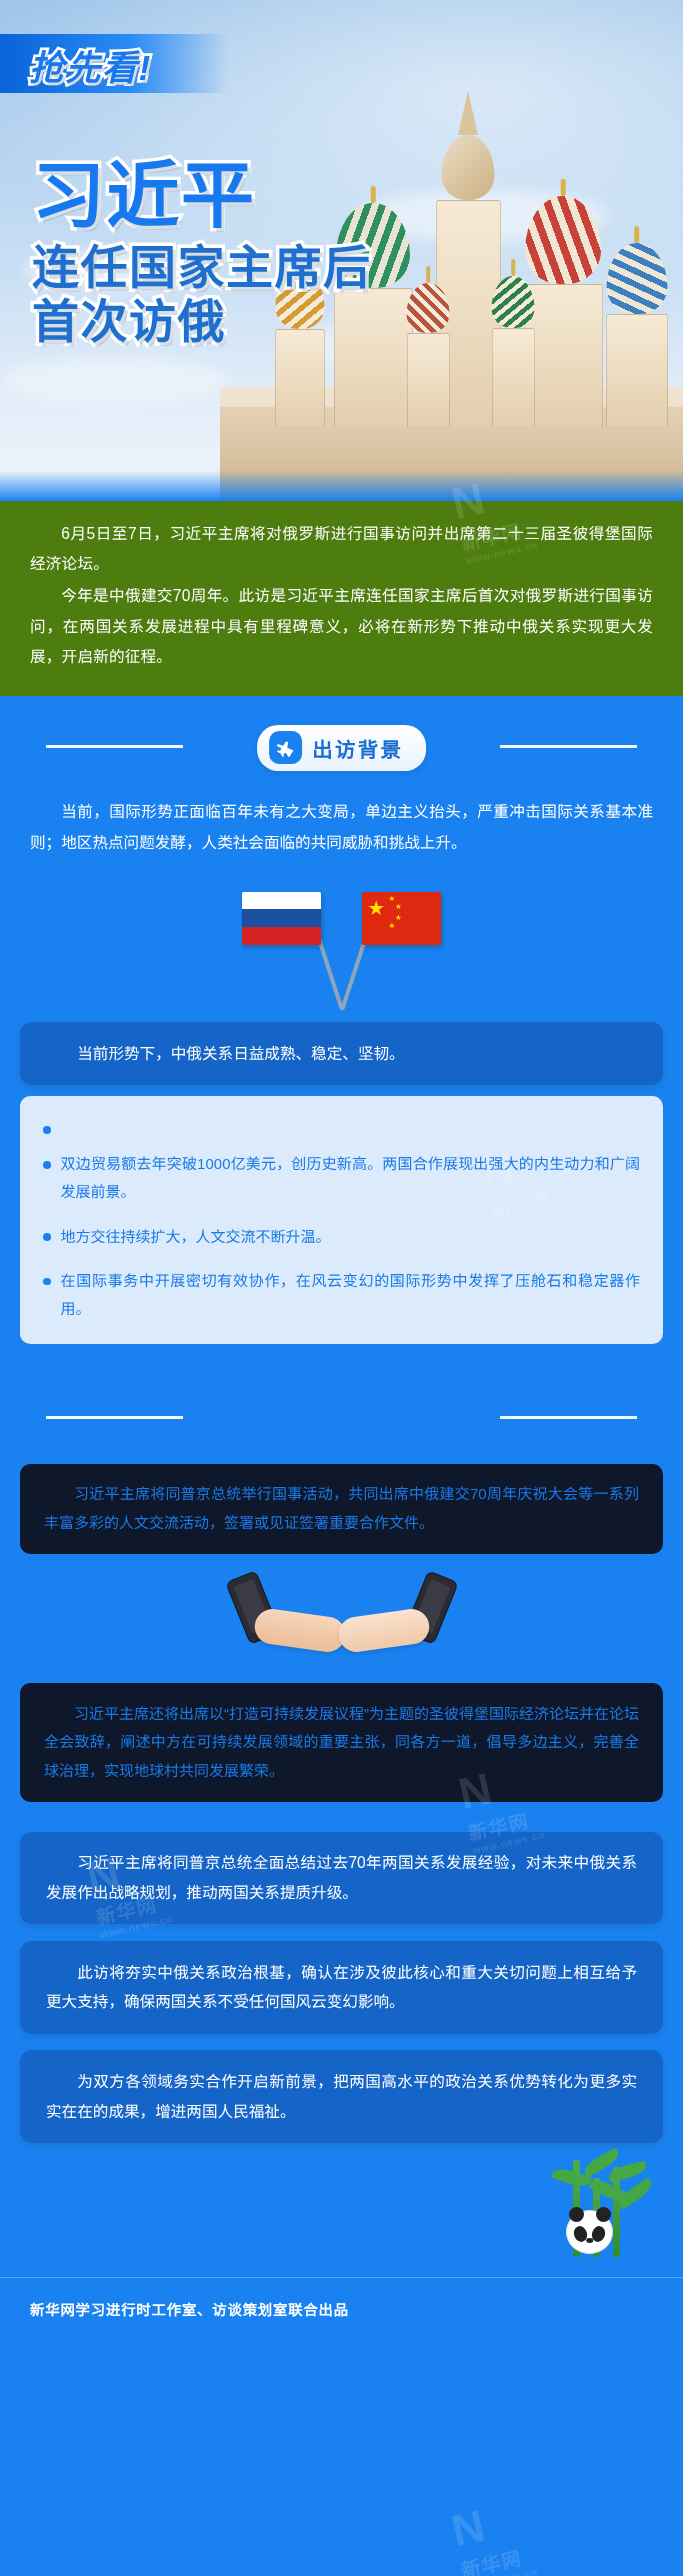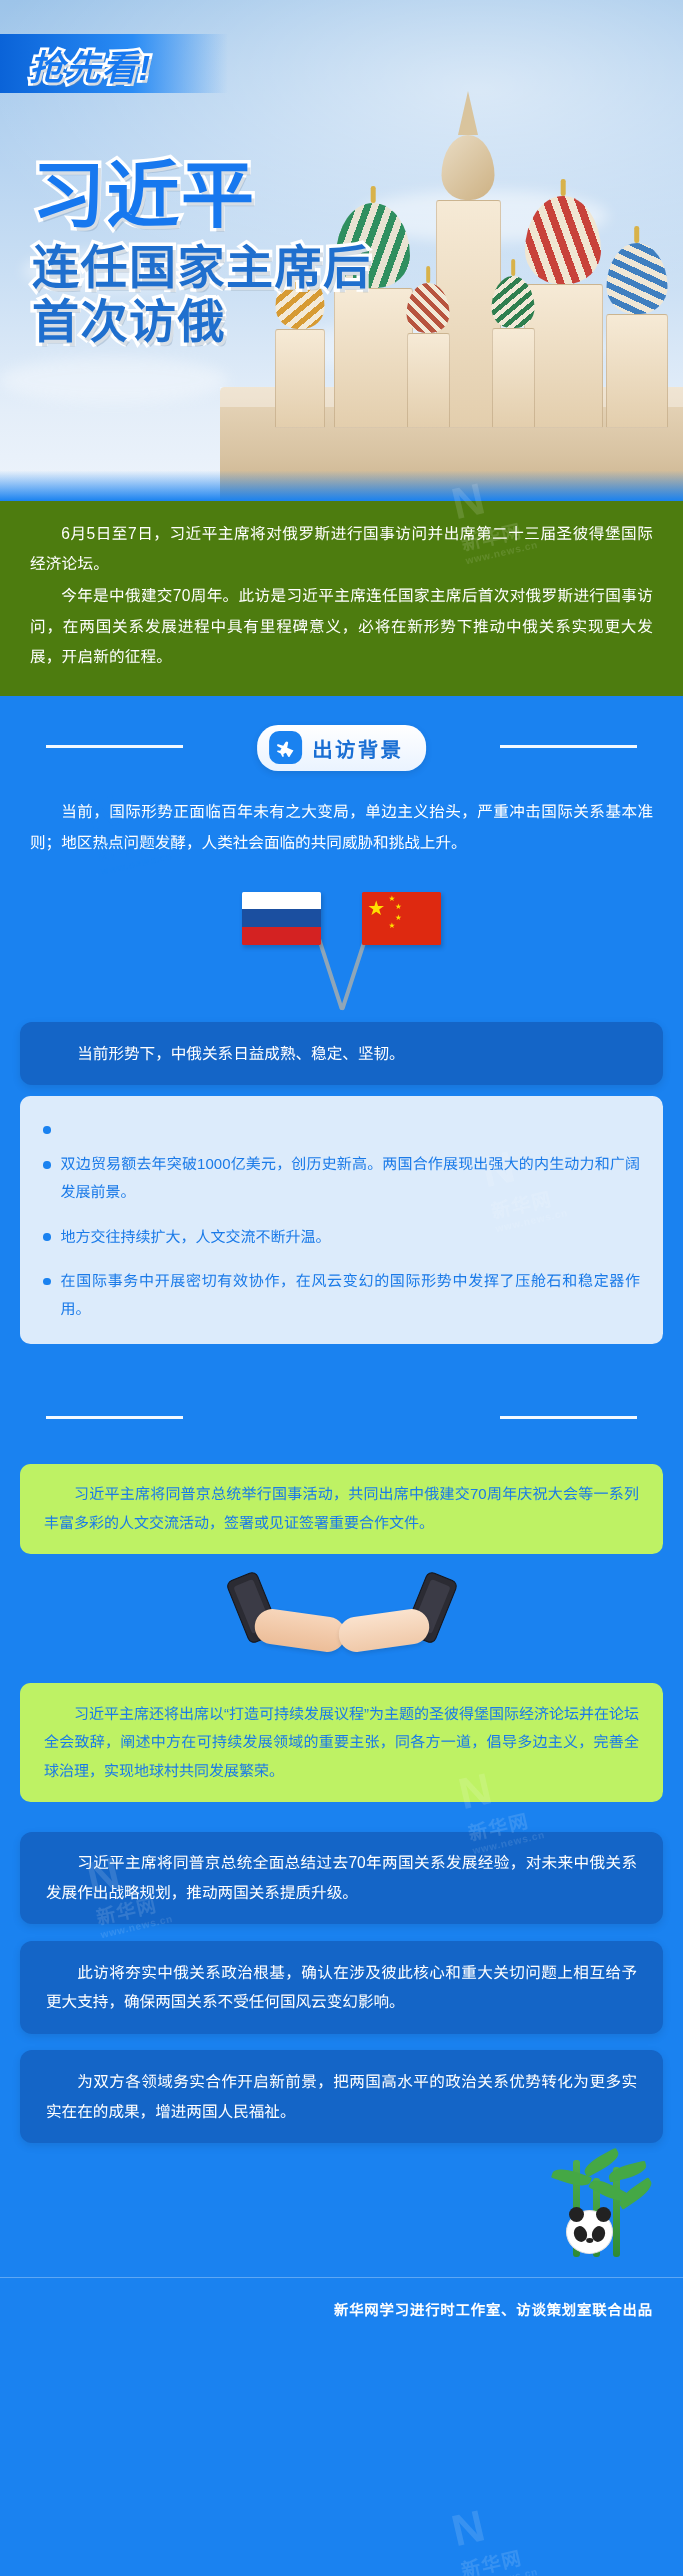--- a/index.html
+++ b/index.html
@@ -307,21 +307,21 @@
   .bullet .txt {
     font-size: 15px;
     line-height: 1.85;
     color: #1a7ae8;
     text-align: justify;
   }
 
   
   .pale-panel {
     margin: 0 20px;
-    background: #bef264;
+    background: #0f172a;
     border-radius: 10.6px;
     padding: 16.7px 24px;
   }
   .pale-panel p {
     font-size: 15px;
     line-height: 1.9;
     color: #1a7ae8;
     text-indent: 2em;
     text-align: justify;
   }
@@ -413,21 +413,21 @@
   .p-eye.r { right: 6.8px; transform: rotate(18deg); }
   .p-nose {
     position: absolute; left: 50%; transform: translateX(-50%);
     top: 27px; width: 7.6px; height: 5.3px; background:#222; border-radius: 50%;
   }
 
   
   .footer {
     background: #1a82f0;
     padding: 20px 30px 26px 30px;
-    text-align: right;
+    text-align: left;
     border-top: 1.5px solid rgba(255,255,255,.30);
     margin-top: 20px;
   }
   .footer .f-main {
     font-size: 14.4px;
     font-weight: 900;
     color: #ffffff;
     letter-spacing: 0.8px;
     margin-bottom: 10.6px;
   }

